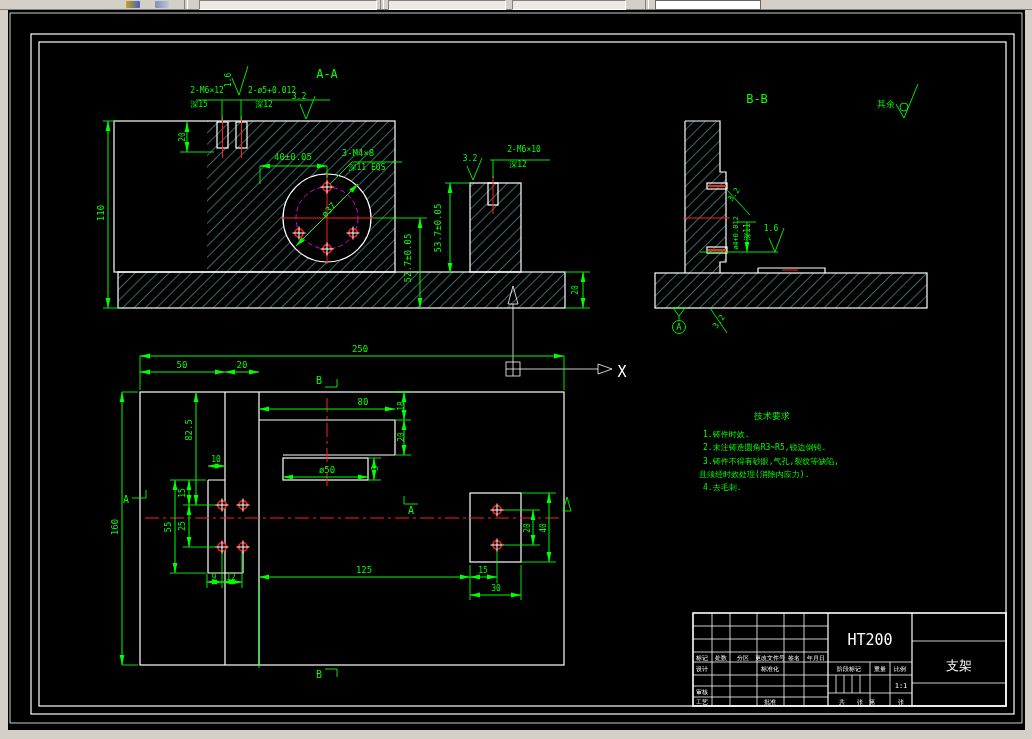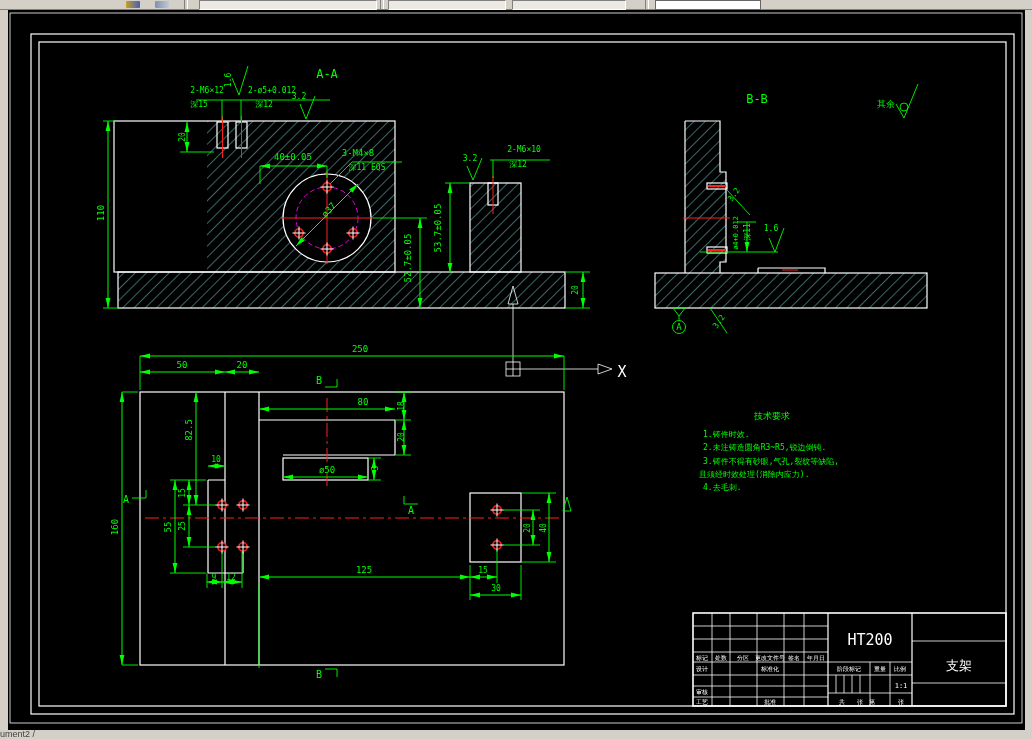--- a/index.html
+++ b/index.html
@@ -292,17 +292,14 @@
           <text transform="translate(900,671)" font-size="6" fill="#ffffff" text-anchor="middle">比例</text>
           <text transform="translate(901,688)" font-size="7" fill="#ffffff" text-anchor="middle">1:1</text>
           <text transform="translate(842,704)" font-size="6" fill="#ffffff" text-anchor="middle">共</text>
           <text transform="translate(860,704)" font-size="6" fill="#ffffff" text-anchor="middle">张</text>
           <text transform="translate(872,704)" font-size="6" fill="#ffffff" text-anchor="middle">第</text>
           <text transform="translate(901,704)" font-size="6" fill="#ffffff" text-anchor="middle">张</text>
         </g>
   </svg>
   </div>
 
-  <div class="statusbar">
-    <span>ument2 /</span>
-  </div>
 
 </div>
 
 </body></html>

